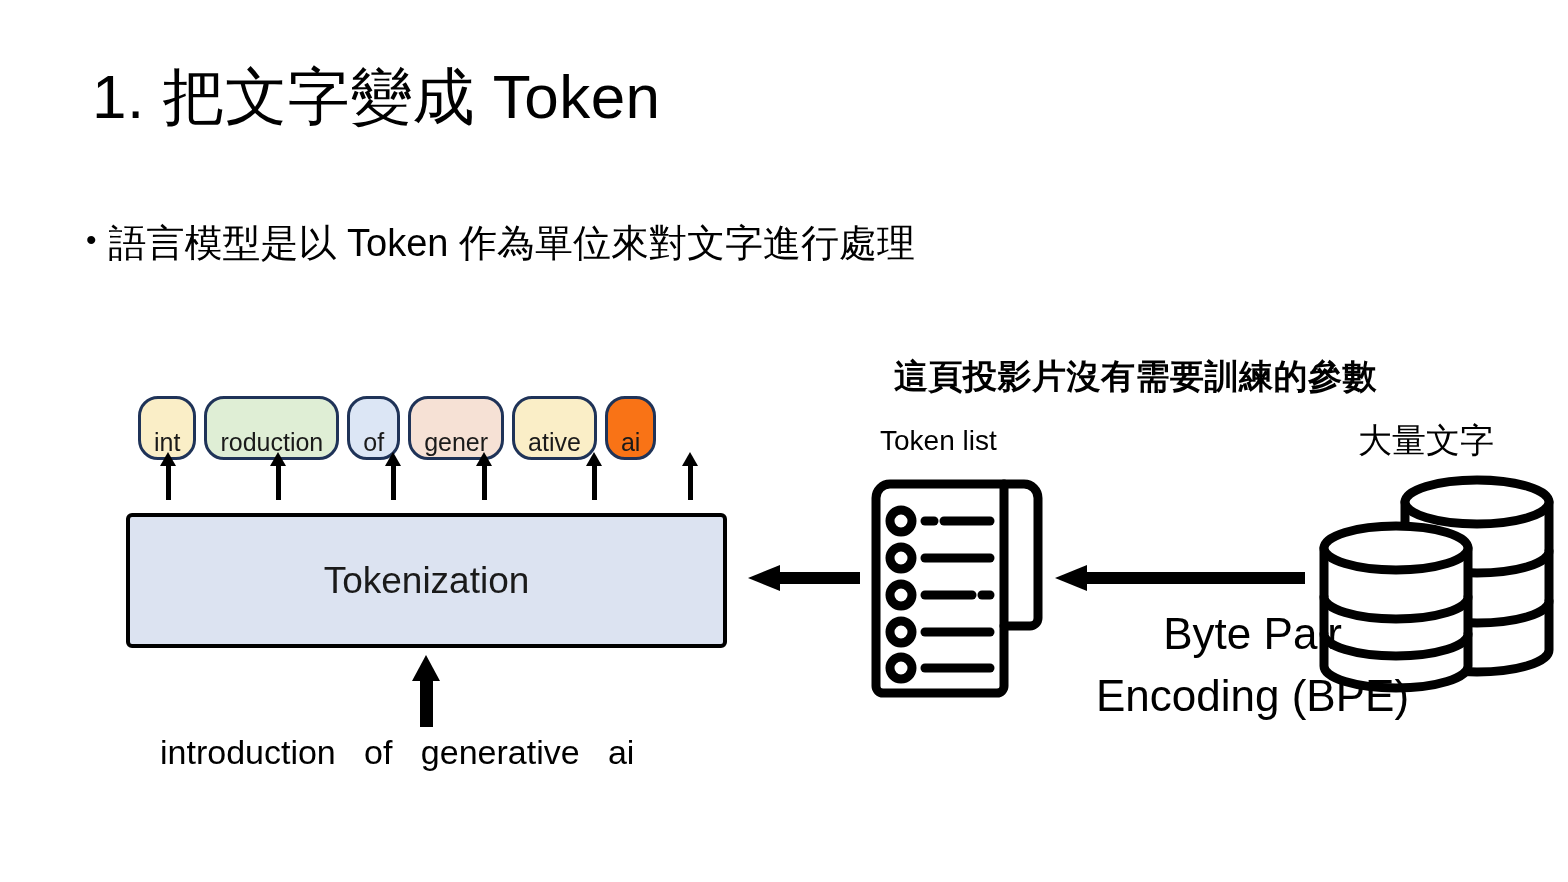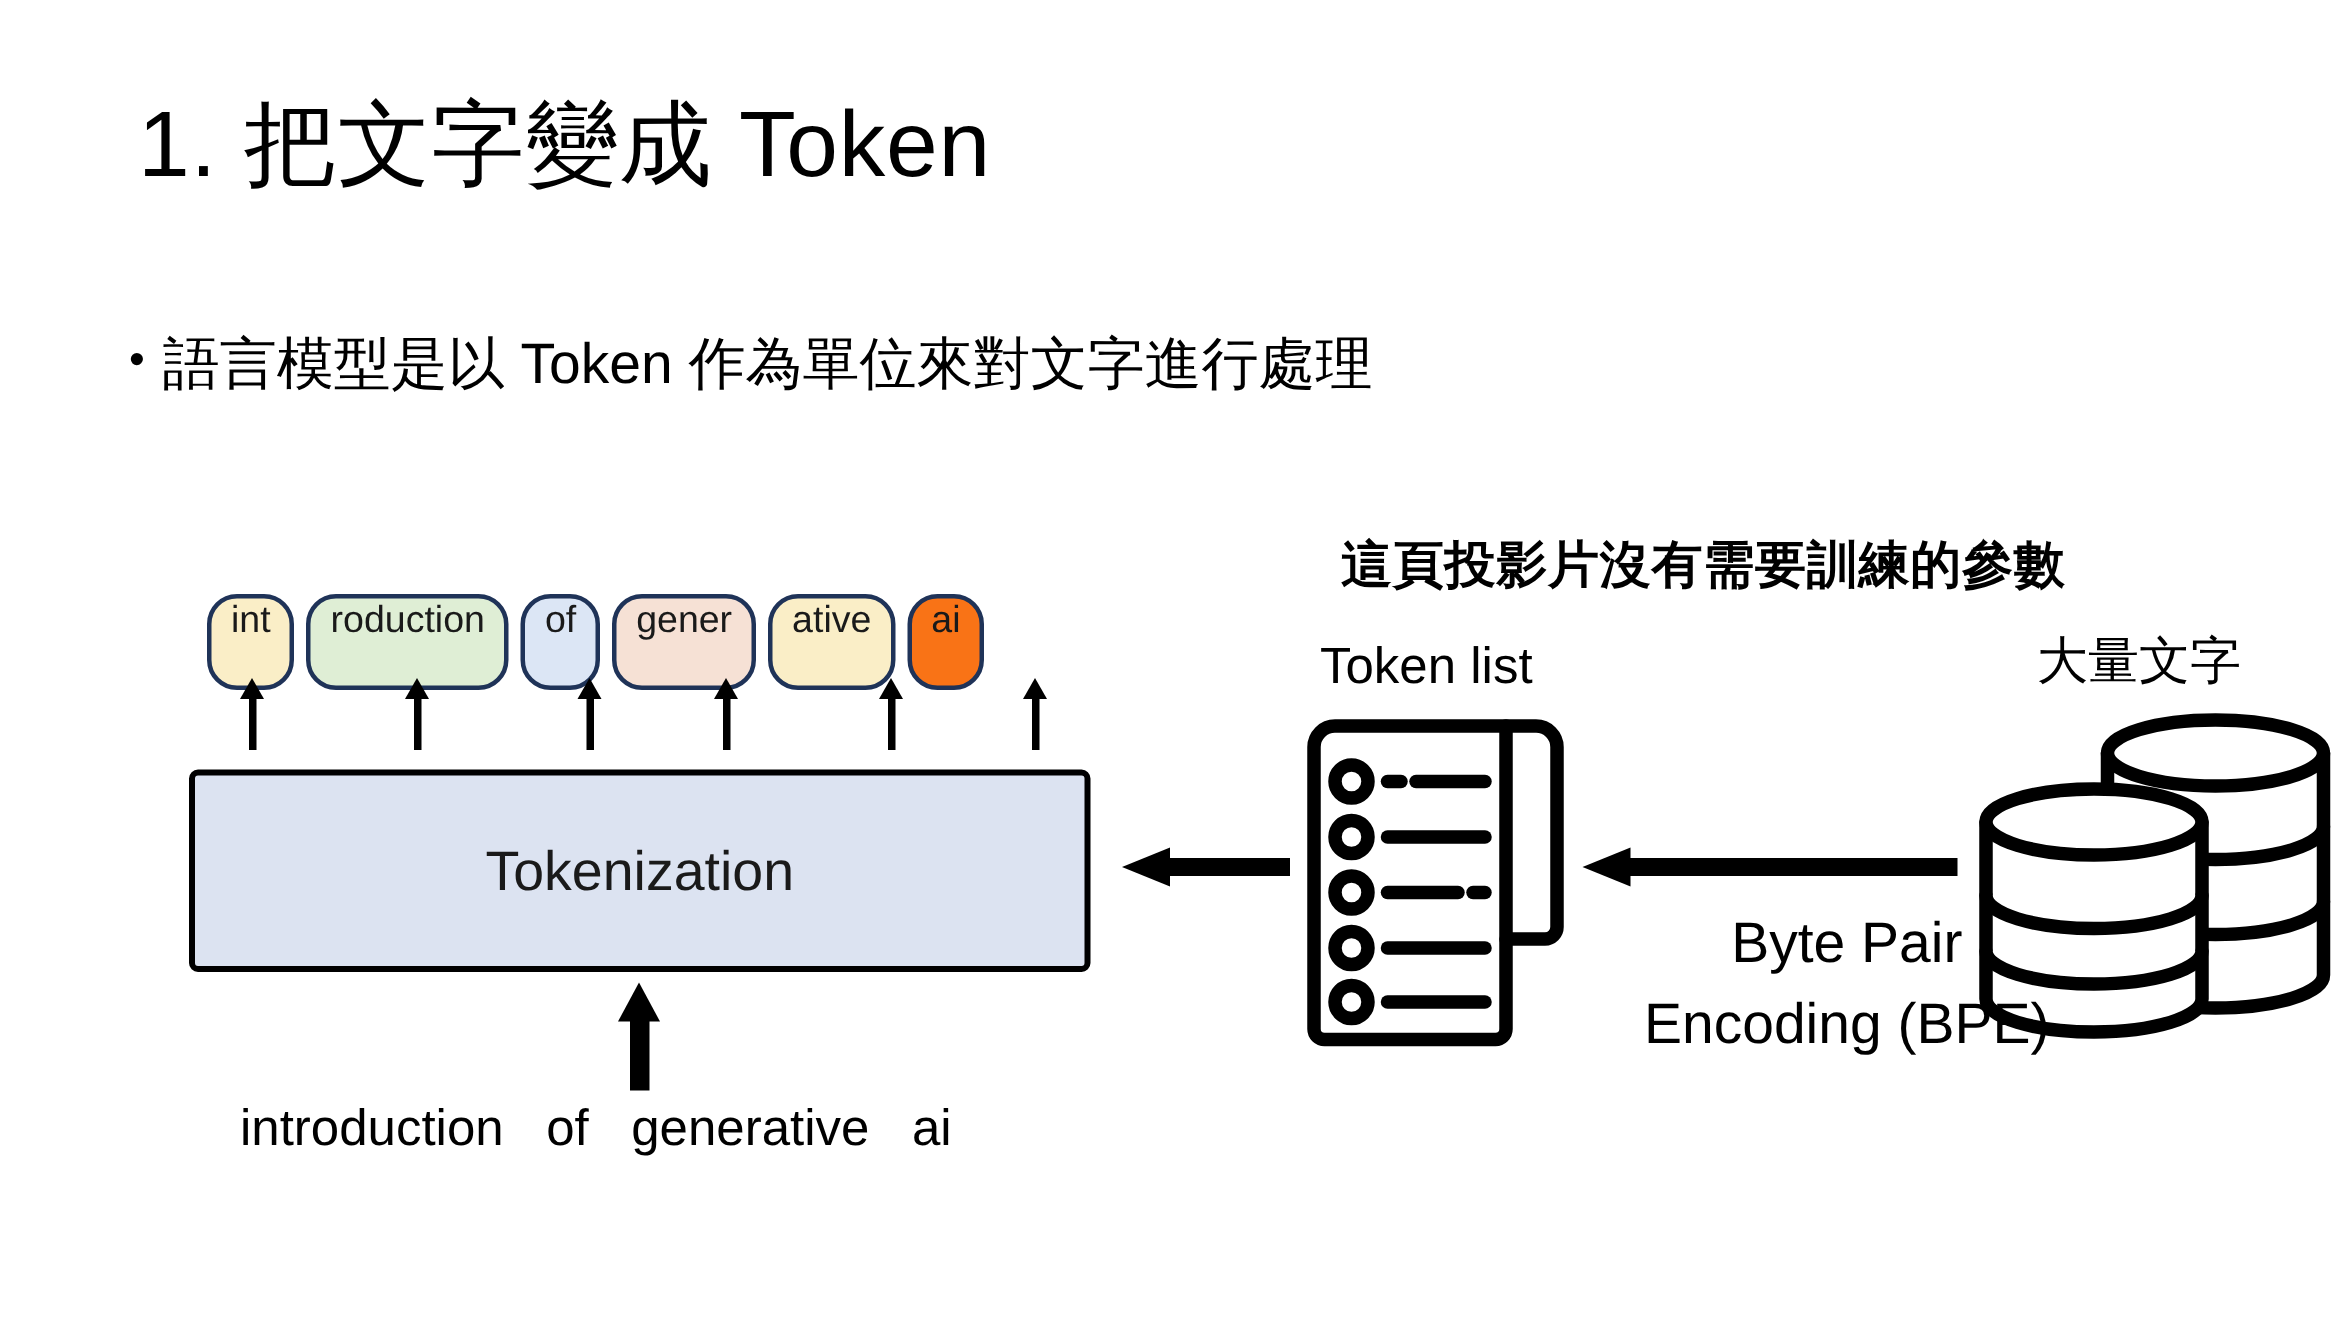--- a/index.html
+++ b/index.html
@@ -59,21 +59,21 @@
     display: flex;
     align-items: center;
     gap: 8px;
   }
   .chip {
     border: 3px solid #1f3358;
     border-radius: 20px;
     height: 64px;
     box-sizing: border-box;
     display: flex;
-    align-items: flex-start;
+    align-items: flex-end;
     justify-content: center;
     font-size: 25px;
     color: #1a1a1a;
     padding: 0 13px;
     white-space: nowrap;
   }
 
   
   .uparrow-thin {
     position: absolute;
@@ -159,21 +159,21 @@
     font-weight: bold;
     letter-spacing: 0.5px;
     white-space: nowrap;
   }
 
   
   #token-list-label {
     position: absolute;
     left: 880px;
     top: 425px;
-    font-size: 34px;
+    font-size: 28px;
     white-space: nowrap;
   }
   
   #bigtext-label {
     position: absolute;
     left: 1358px;
     top: 418px;
     font-size: 34px;
     white-space: nowrap;
   }
@@ -210,21 +210,21 @@
     position: absolute;
     left: 1310px;
     top: 470px;
   }
 
   
   #bpe-label {
     position: absolute;
     left: 1096px;
     top: 603px;
-    font-size: 38px;
+    font-size: 44px;
     line-height: 1.42;
     text-align: center;
     white-space: nowrap;
   }
 
   
   #source-url {
     position: absolute;
     left: 850px;
     top: 794px;

